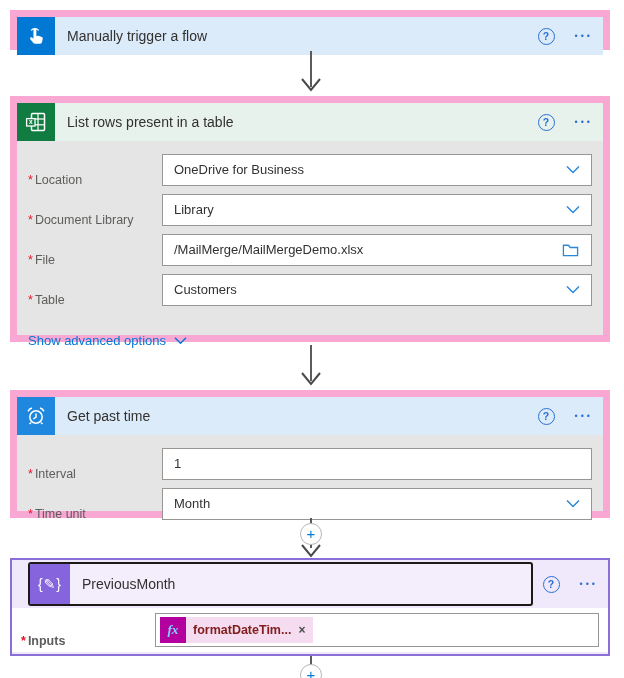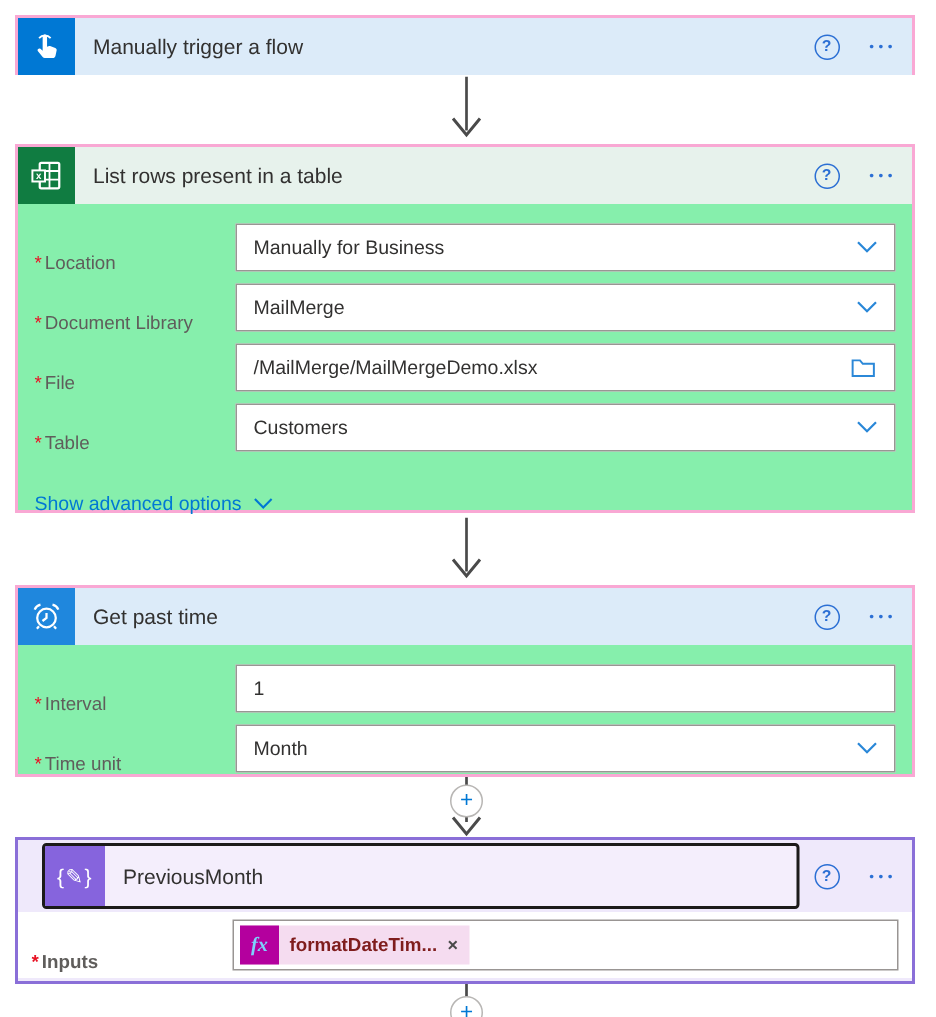--- a/index.html
+++ b/index.html
@@ -1,20 +1,20 @@
 <!DOCTYPE html>
 <html><head>
 <meta charset="utf-8">
 <style>
   html,body{margin:0;padding:0;background:#fff;}
   .canvas{position:relative;width:624px;height:678px;background:#ffffff;overflow:hidden;
           font-family:"Liberation Sans","DejaVu Sans",sans-serif;}
 
   
-  .card{position:absolute;left:10px;width:600px;background:#86efac;border:2px solid #f9a8d4;box-sizing:border-box;}
+  .card{position:absolute;left:10px;width:600px;background:#e5e5e5;border:7px solid #f9a8d4;box-sizing:border-box;}
   .hdr{display:flex;align-items:center;height:38px;padding-right:10px;cursor:pointer;}
   .hdr.blue{background:#dcebf9;}
   .hdr.green{background:#e7f2ec;}
   .icon-tile{width:38px;height:38px;flex:0 0 38px;display:flex;align-items:center;justify-content:center;}
   .tile-trigger{background:#0078d4;}
   .tile-excel{background:#107c41;}
   .tile-clock{background:#1f87dd;}
   .title{margin-left:12px;font-size:14px;color:#323130;white-space:nowrap;}
   .hdr-right{margin-left:auto;display:flex;align-items:center;gap:20px;}
   .help{width:17px;height:17px;border:1.5px solid #2b6fd4;border-radius:50%;color:#2b6fd4;
@@ -110,33 +110,33 @@
         <span class="dots">•••</span>
       </span>
     </div>
     <div class="body-pad">
 
       <div class="row">
         <span class="lbl">
           <span class="req">*</span><span>Location</span>
         </span>
         <div class="input">
-          <span class="val">Manually for Business</span>
+          <span class="val">OneDrive for Business</span>
           <svg width="14" height="9" viewBox="0 0 14 9">
             <path d="M1 1.5 7 7.5 13 1.5" fill="none" stroke="#2b88d8" stroke-width="1.5"></path>
           </svg>
         </div>
       </div>
 
       <div class="row">
         <span class="lbl">
           <span class="req">*</span><span>Document Library</span>
         </span>
         <div class="input">
-          <span class="val">MailMerge</span>
+          <span class="val">Library</span>
           <svg width="14" height="9" viewBox="0 0 14 9">
             <path d="M1 1.5 7 7.5 13 1.5" fill="none" stroke="#2b88d8" stroke-width="1.5"></path>
           </svg>
         </div>
       </div>
 
       <div class="row">
         <span class="lbl">
           <span class="req">*</span><span>File</span>
         </span>

